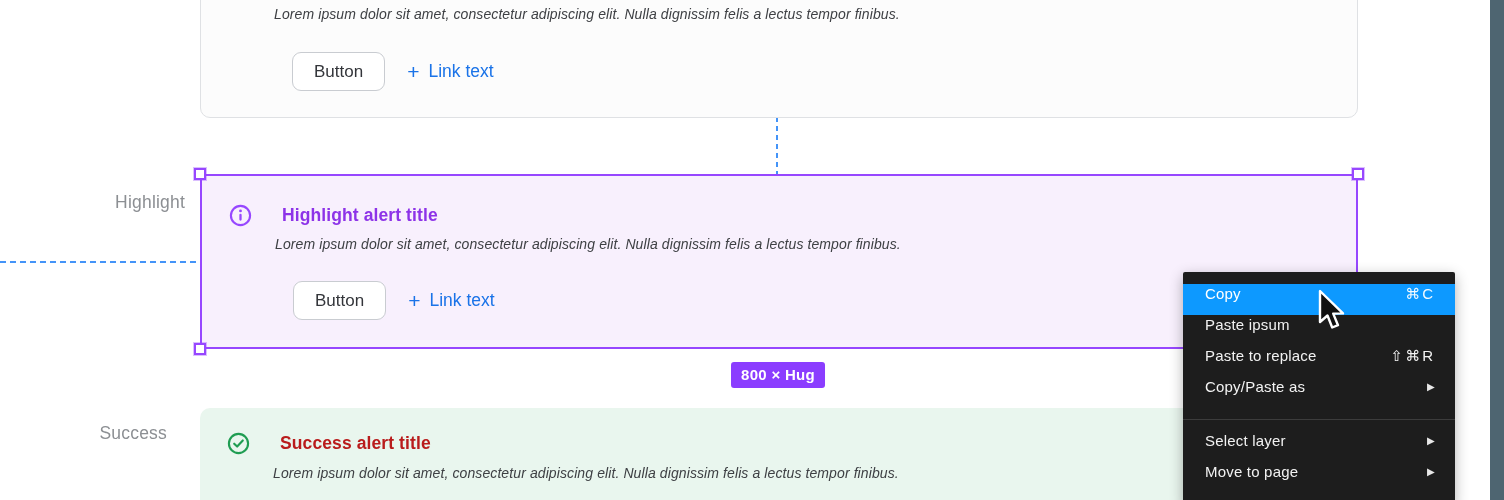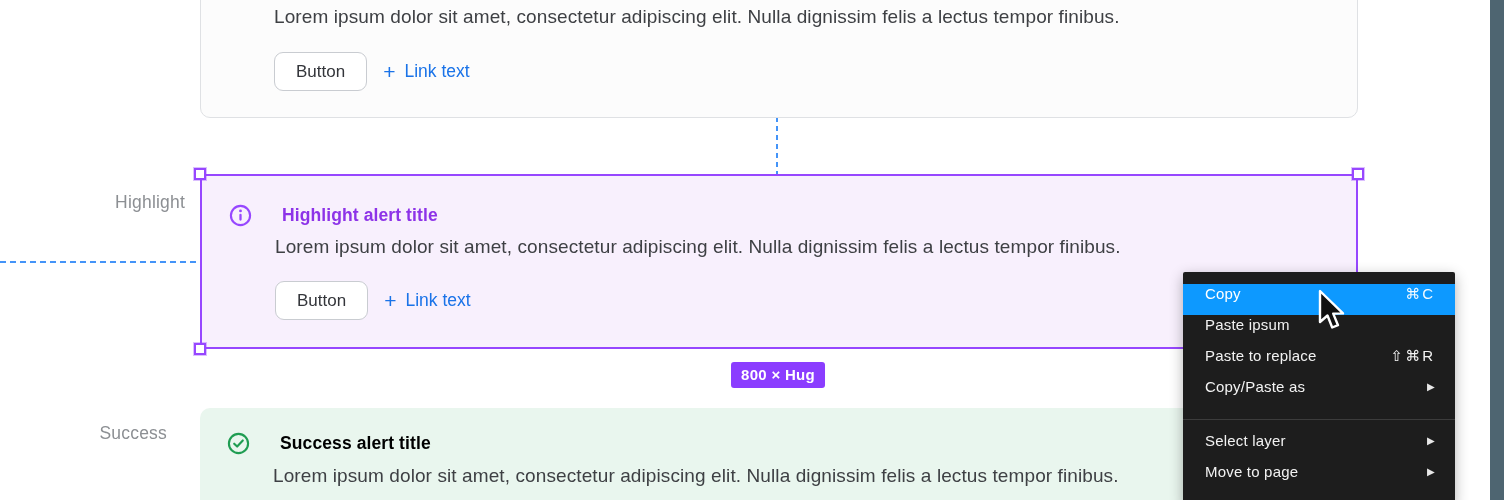--- a/index.html
+++ b/index.html
@@ -22,28 +22,28 @@
   .card{position:absolute;left:200px;width:1158px;height:175px;border-radius:10px;}
   .card.top{top:-57px;background:#fcfcfc;border:1px solid #dfe1e4;}
   .card.highlight{top:174px;background:#f8f0fd;border:2px solid #9747ff;border-radius:2px;}
   .card.success{top:408px;background:#e9f6ee;height:180px;}
 
   .title-row{position:absolute;left:27px;top:28px;display:flex;align-items:center;gap:30px;}
   .card.success .title-row{top:24px;}
   .alert-icon{width:23px;height:23px;flex:0 0 auto;}
   .alert-title{font-size:17.5px;font-weight:700;letter-spacing:.1px;}
   .card.highlight .alert-title{color:#8d33e8;}
-  .card.success .alert-title{color:#000000;}
+  .card.success .alert-title{color:#b91c1c;}
 
-  .alert-body{position:absolute;left:73px;top:60px;font-size:19px;color:#3e4044;
-    letter-spacing:.1px;white-space:nowrap;}
+  .alert-body{position:absolute;left:73px;top:60px;font-size:14px;color:#3e4044;
+    letter-spacing:.1px;white-space:nowrap;font-style:italic;}
   .card.top .alert-body{top:62px;}
   .card.success .alert-body{top:57px;}
 
-  .action-row{position:absolute;left:73px;top:105px;display:flex;gap:16px;}
+  .action-row{position:absolute;left:91px;top:105px;display:flex;gap:22px;}
   .card.top .action-row{top:108px;}
   .btn{height:39px;padding:0 21px;background:#ffffff;border:1px solid #c9ccd1;border-radius:9px;
     font-size:17px;font-weight:500;color:#33353a;display:flex;align-items:center;cursor:default;}
   .link{display:flex;align-items:center;gap:9px;color:#1a73e8;font-size:17.5px;font-weight:500;cursor:default;}
   .link .plus{font-size:21px;font-weight:400;line-height:1;}
 
   
   .handle{position:absolute;width:12px;height:12px;background:#ffffff;
     border:2px solid #9747ff;box-shadow:0 0 0 1px rgba(151,71,255,.35);z-index:5;}
   .handle.tl{left:194px;top:168px;}

